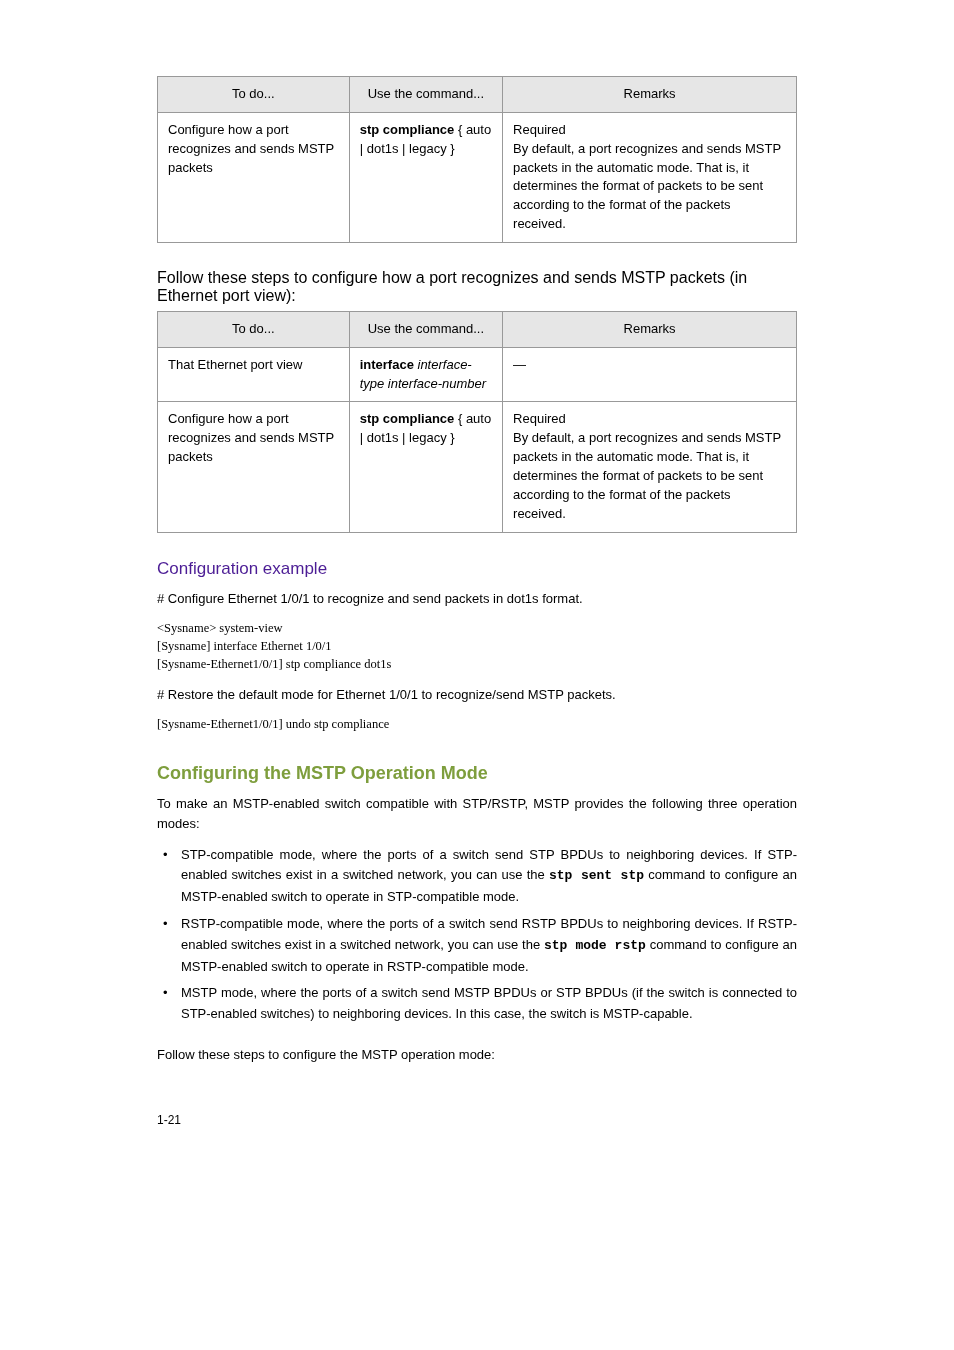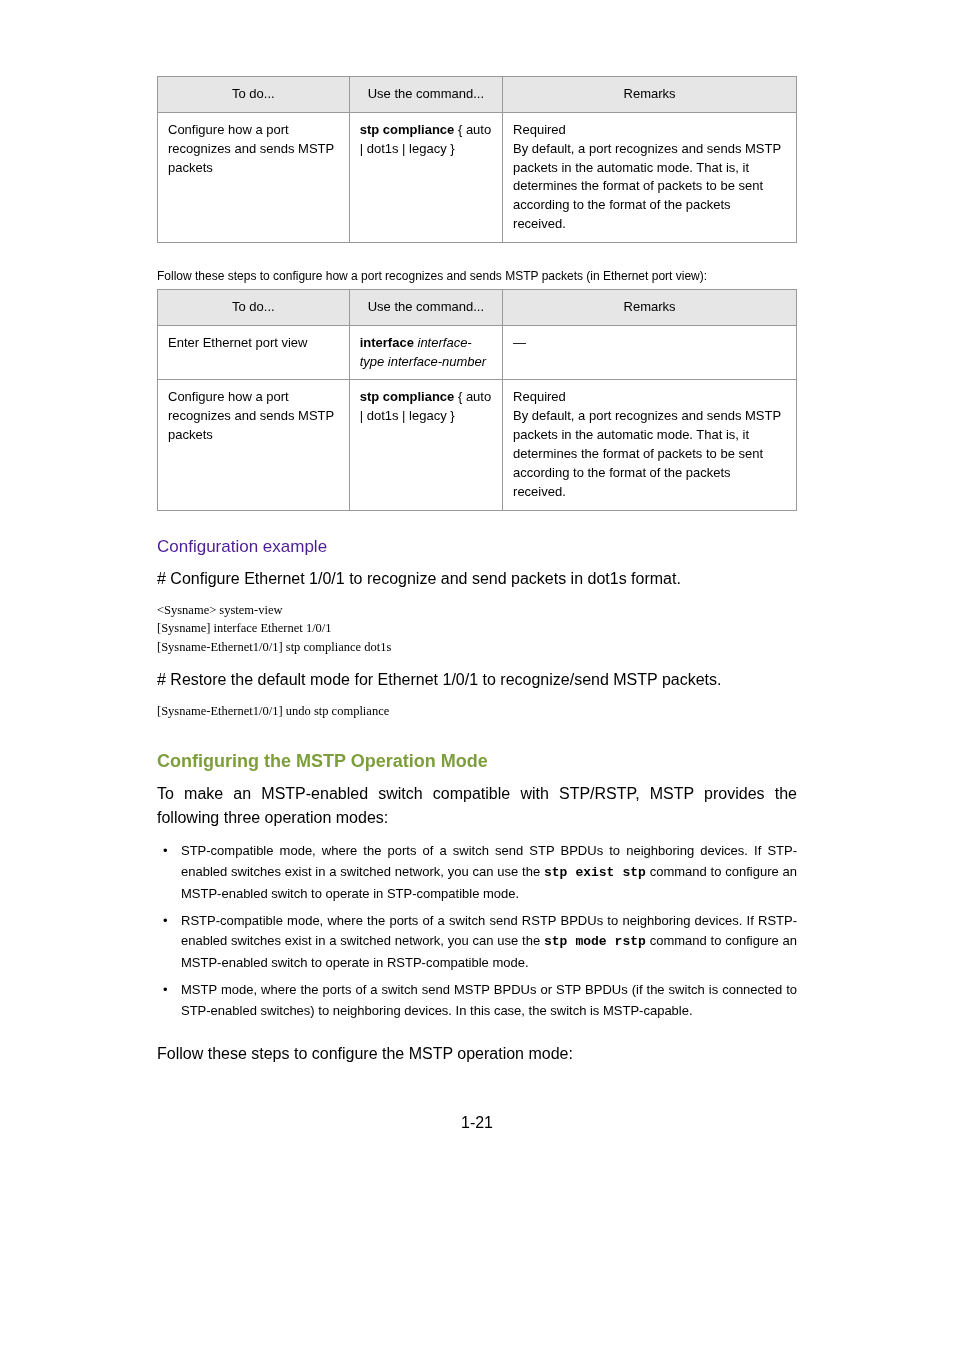--- a/index.html
+++ b/index.html
@@ -3,31 +3,31 @@
 <meta charset="utf-8">
 <style>
   html,body{margin:0;padding:0;background:#fff;font-family:Arial,Helvetica,sans-serif;color:#000}
   .page{width:820px;min-height:1350px;box-sizing:border-box;padding:64px 90px 40px 90px;margin:12px auto}
   table.grid{width:100%;border-collapse:collapse;margin:0 0 26px 0;table-layout:fixed}
   table.grid td,table.grid th{border:1px solid #999;padding:8px 10px;vertical-align:top;font-size:13px;line-height:1.45}
   table.grid th{background:#e6e6e6;font-weight:normal}
   .col1{width:30%}
   .col2{width:24%}
   .col3{width:46%}
-  p.lead{font-size:12px;margin:0 0 6px 0}
+  p.lead{font-size:16px;margin:0 0 6px 0}
   h2.example{color:#4c1d95;font-size:17px;font-weight:normal;margin:26px 0 10px 0}
-  p.body{font-size:16px;margin:0 0 10px 0;line-height:1.55}
+  p.body{font-size:13px;margin:0 0 10px 0;line-height:1.55}
   pre.cmd{font-family:Liberation Serif, serif;font-size:12.5px;margin:2px 0 12px 0;white-space:pre;line-height:1.45}
   h1.section{color:#7e9e3d;font-size:18px;font-weight:bold;margin:30px 0 10px 0}
   .just{text-align:justify}
   ul.bul{list-style:none;padding:0;margin:6px 0 20px 0}
   ul.bul>li{position:relative;padding-left:24px;font-size:13px;line-height:1.6;margin-bottom:6px;text-align:justify}
   ul.bul>li::before{content:"\2022";position:absolute;left:6px;top:0;font-size:13px}
   .mono{font-family:"Courier New",monospace}
-  .pagenum{text-align:center;font-size:16px;margin-top:48px}
+  .pagenum{text-align:left;font-size:12px;margin-top:48px}
 </style>
 </head>
 <body>
 
 <div class="page">
 
   <table class="grid">
     <colgroup>
         <col class="col1">
         <col class="col2">
@@ -55,21 +55,21 @@
         <col class="col2">
         <col class="col3">
       </colgroup>
     <tbody>
         <tr>
       <th>To do...</th>
       <th>Use the command...</th>
       <th>Remarks</th>
     </tr>
     <tr>
-      <td>Enter Ethernet port view</td>
+      <td>That Ethernet port view</td>
       <td><b>interface </b><i>interface-type interface-number</i></td>
       <td>—</td>
     </tr>
     <tr>
       <td>Configure how a port recognizes and sends MSTP packets</td>
       <td><b>stp compliance </b><span>{ auto | dot1s | legacy }</span></td>
       <td><span>Required</span><br><span>By default, a port recognizes and sends MSTP packets in the automatic mode. That is, it determines the format of packets to be sent according to the format of the packets received.</span></td>
     </tr>
   </tbody>
     </table>
@@ -78,21 +78,21 @@
   <p class="body"># Configure Ethernet 1/0/1 to recognize and send packets in dot1s format.</p>
   <pre class="cmd">&lt;Sysname&gt; system-view
 [Sysname] interface Ethernet 1/0/1
 [Sysname-Ethernet1/0/1] stp compliance dot1s</pre>
   <p class="body"># Restore the default mode for Ethernet 1/0/1 to recognize/send MSTP packets.</p>
   <pre class="cmd">[Sysname-Ethernet1/0/1] undo stp compliance</pre>
 
   <h1 class="section">Configuring the MSTP Operation Mode</h1>
   <p class="body just">To make an MSTP-enabled switch compatible with STP/RSTP, MSTP provides the following three operation modes:</p>
   <ul class="bul">
-    <li><span>STP-compatible mode, where the ports of a switch send STP BPDUs to neighboring devices. If STP-enabled switches exist in a switched network, you can use the </span><b class="mono">stp exist stp</b><span> command to configure an MSTP-enabled switch to operate in STP-compatible mode.</span></li>
+    <li><span>STP-compatible mode, where the ports of a switch send STP BPDUs to neighboring devices. If STP-enabled switches exist in a switched network, you can use the </span><b class="mono">stp sent stp</b><span> command to configure an MSTP-enabled switch to operate in STP-compatible mode.</span></li>
     <li><span>RSTP-compatible mode, where the ports of a switch send RSTP BPDUs to neighboring devices. If RSTP-enabled switches exist in a switched network, you can use the </span><b class="mono">stp mode rstp</b><span> command to configure an MSTP-enabled switch to operate in RSTP-compatible mode.</span></li>
     <li><span>MSTP mode, where the ports of a switch send MSTP BPDUs or STP BPDUs (if the switch is connected to STP-enabled switches) to neighboring devices. In this case, the switch is MSTP-capable.</span></li>
   </ul>
 
   <p class="body">Follow these steps to configure the MSTP operation mode:</p>
 
   <div class="pagenum">1-21</div>
 </div>
 
 </body></html>

